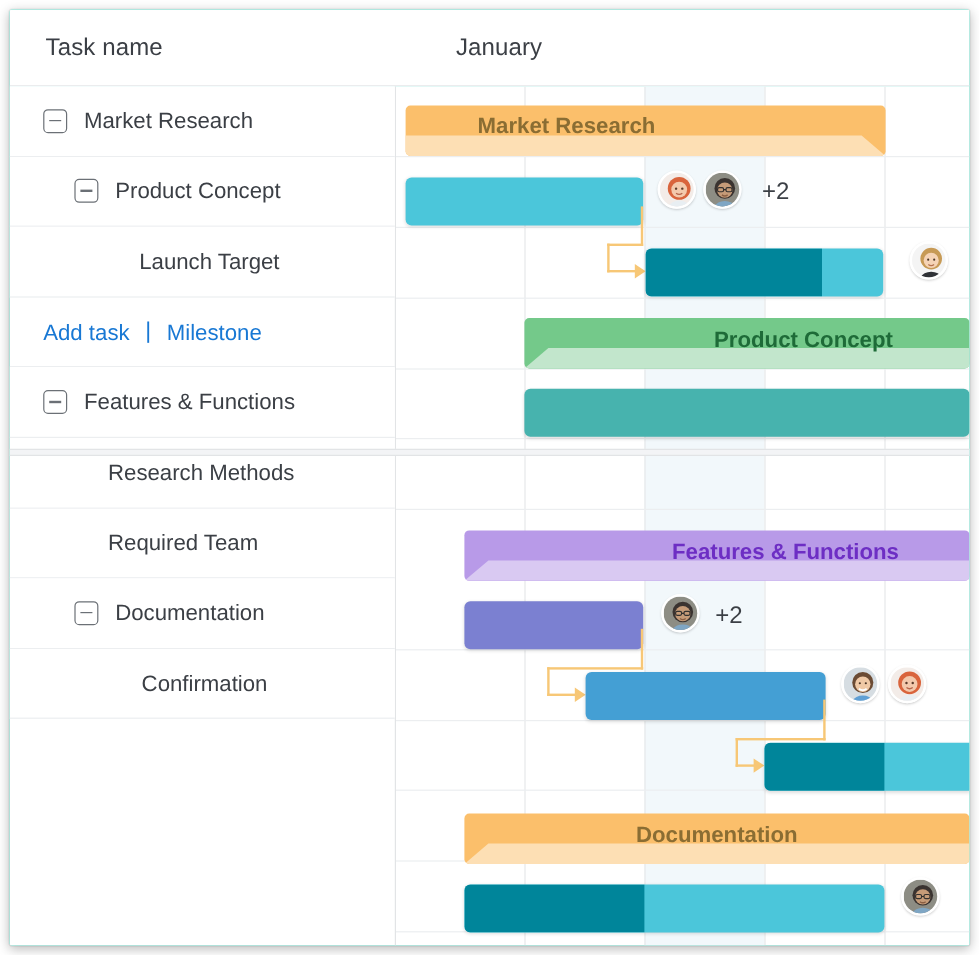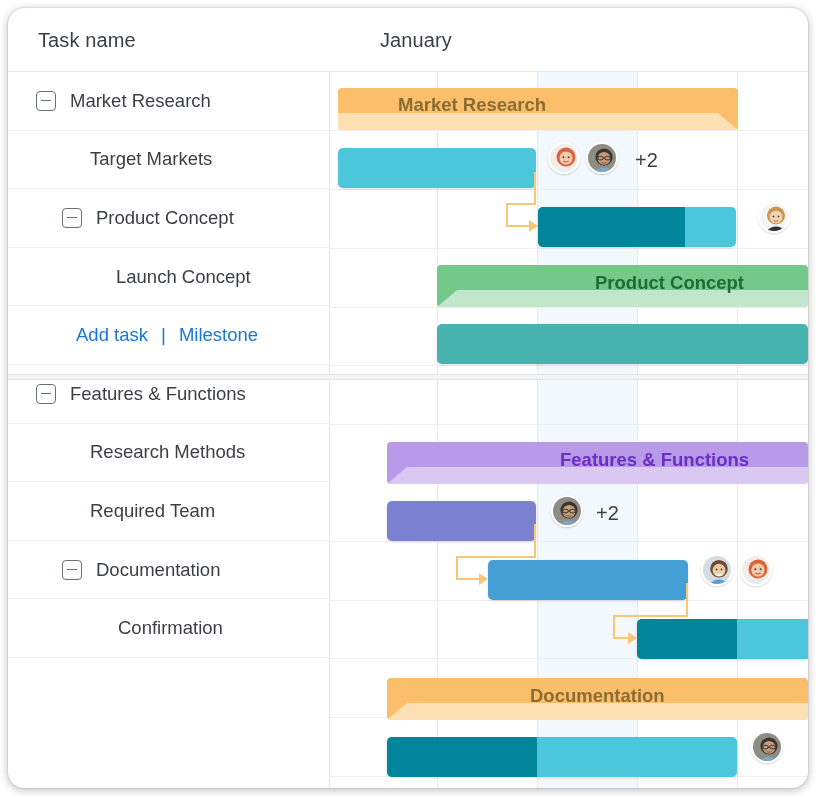--- a/index.html
+++ b/index.html
@@ -8,21 +8,21 @@
     background: #ffffff;
     font-family: "Liberation Sans", sans-serif;
     overflow: hidden;
   }
 
   #gantt-card {
     position: absolute;
     left: 8px; top: 8px;
     width: 800px; height: 780px;
     background: #5eead4;
-    border-radius: 16px;
+    border-radius: 2px;
     box-shadow: 0 2px 10px rgba(0,0,0,0.28), 0 0 0 1px rgba(0,0,0,0.06);
     overflow: hidden;
   }
 
   
   #header-row {
     position: absolute; left: 0; top: 0;
     width: 800px; height: 64px;
     border-bottom: 1px solid #e6e8ea;
     background: #fff;
@@ -69,21 +69,21 @@
   .row-group { padding-left: 28px; gap: 14px; }
   .row-group-indent { padding-left: 54px; gap: 14px; }
   .row-child { padding-left: 82px; }
   .row-child2 { padding-left: 108px; }
   .row-child3 { padding-left: 110px; }
 
   #add-row {
     position: relative; height: 58.6px;
     border-bottom: 1px solid #eceef0;
     display: flex; align-items: center; gap: 13px;
-    padding-left: 68px;
+    padding-left: 28px;
   }
   .link-blue {
     font-size: 18.5px; color: #1878d4; cursor: pointer; white-space: nowrap;
   }
   .link-divider { color: #1878d4; font-size: 19px; }
 
   
   #section-gap {
     position: absolute; left: 0; top: 366px;
     width: 800px; height: 6px;
@@ -338,32 +338,29 @@
     </div>
   </div>
 
   <div id="task-list">
 
     <div class="task-row row-group">
       <div class="collapse-box"></div>
       <span class="task-label">Market Research</span>
     </div>
 
-    <div class="task-row row-child">
-      <span class="task-label">Target Markets</span>
-    </div>
 
 
     <div class="task-row row-group-indent">
       <div class="collapse-box"></div>
       <span class="task-label">Product Concept</span>
     </div>
 
     <div class="task-row row-child2">
-      <span class="task-label">Launch Concept</span>
+      <span class="task-label">Launch Target</span>
     </div>
 
     <div id="add-row">
       <span class="link-blue">Add task</span>
       <span class="link-divider">|</span>
       <span class="link-blue">Milestone</span>
     </div>
 
     <div class="task-row row-group">
       <div class="collapse-box"></div>

